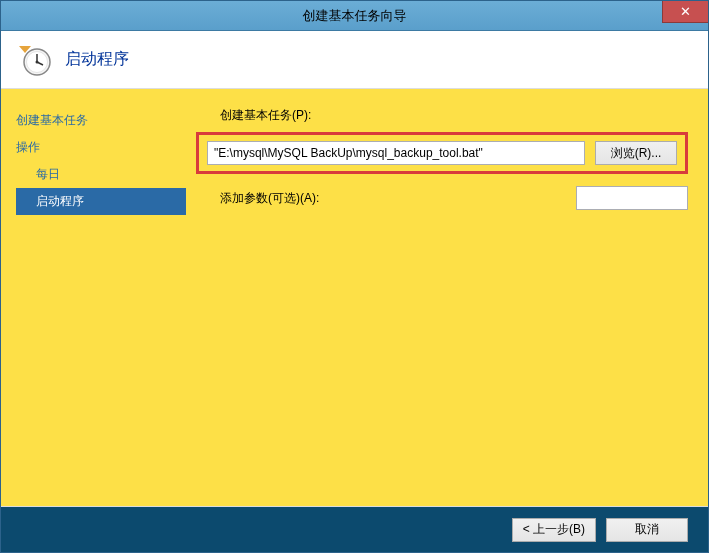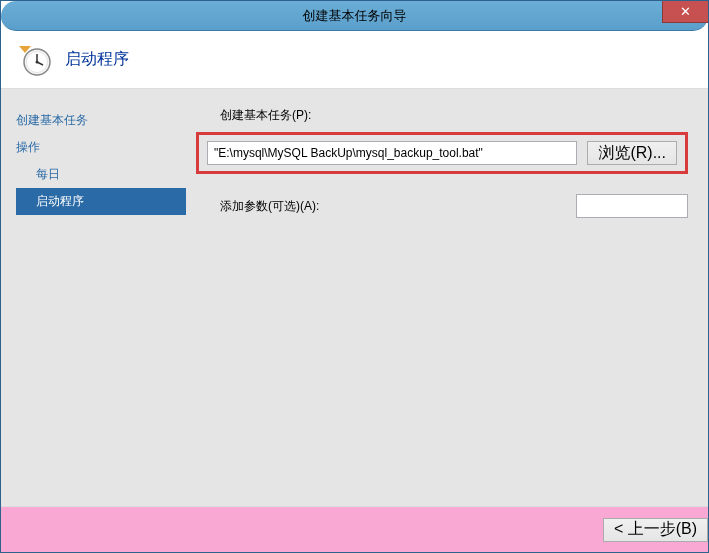--- a/index.html
+++ b/index.html
@@ -12,21 +12,20 @@
       overflow: hidden;
       border: 1px solid #2c628b;
     }
     .titlebar {
       height: 30px;
       background: linear-gradient(#6badd6, #5a9fcb);
       border-bottom: 1px solid #3d7aa3;
       display: flex;
       align-items: center;
       position: relative;
-      border-radius: 15px;
     }
     .titlebar-title {
       flex: 1;
       text-align: center;
       color: #000;
       font-size: 13px;
     }
     .close-btn {
       width: 46px;
       height: 22px;
@@ -60,21 +59,21 @@
     }
     .clock-icon svg { display: block; }
     .header-title {
       font-size: 16px;
       color: #003399;
     }
     .content {
       display: flex;
       width: 100%;
       height: calc(100% - 30px - 58px - 46px);
-      background: #e5e5e5;
+      background: #fde047;
     }
     .sidebar {
       width: 195px;
       padding: 18px 0 0 15px;
     }
     .side-item {
       color: #2a6aa6;
       padding: 5px 0;
       font-size: 12px;
       cursor: default;
@@ -113,43 +112,44 @@
       padding: 2px 6px;
       font-size: 12px;
       font-family: inherit;
       background: #fff;
     }
     .btn {
       height: 24px;
       min-width: 82px;
       border: 1px solid #acacac;
       background: linear-gradient(#f0f0f0, #e5e5e5);
-      font-size: 16px;
+      font-size: 12px;
       font-family: inherit;
       cursor: default;
       padding: 0 10px;
     }
     .btn.default {
       border: 2px solid #3399ff;
     }
     .form-label {
       width: 130px;
       padding-left: 24px;
     }
     .footer {
       height: 46px;
       border-top: 1px solid #ddd;
       display: flex;
       justify-content: flex-end;
       align-items: center;
+      padding-right: 20px;
       gap: 10px;
-      background: #f9a8d4;
+      background: #0c4a6e;
     }
     .row-spaced {
-      margin-top: 20px;
+      margin-top: 12px;
       display: flex;
       align-items: center;
     }
     .short-input {
       width: 112px;
     }
   </style>
 </head>
 <body>
 
@@ -194,13 +194,14 @@
       <div class="form-label">添加参数(可选)(A):</div>
       <div style="flex:1"></div>
       <input type="text" class="text-input short-input" value="" style="">
     </div>
 
   </div>
 </div>
 
 <div class="footer">
   <button class="btn">&lt; 上一步(B)</button>
+  <button class="btn">取消</button>
 </div>
 
 </body></html>

